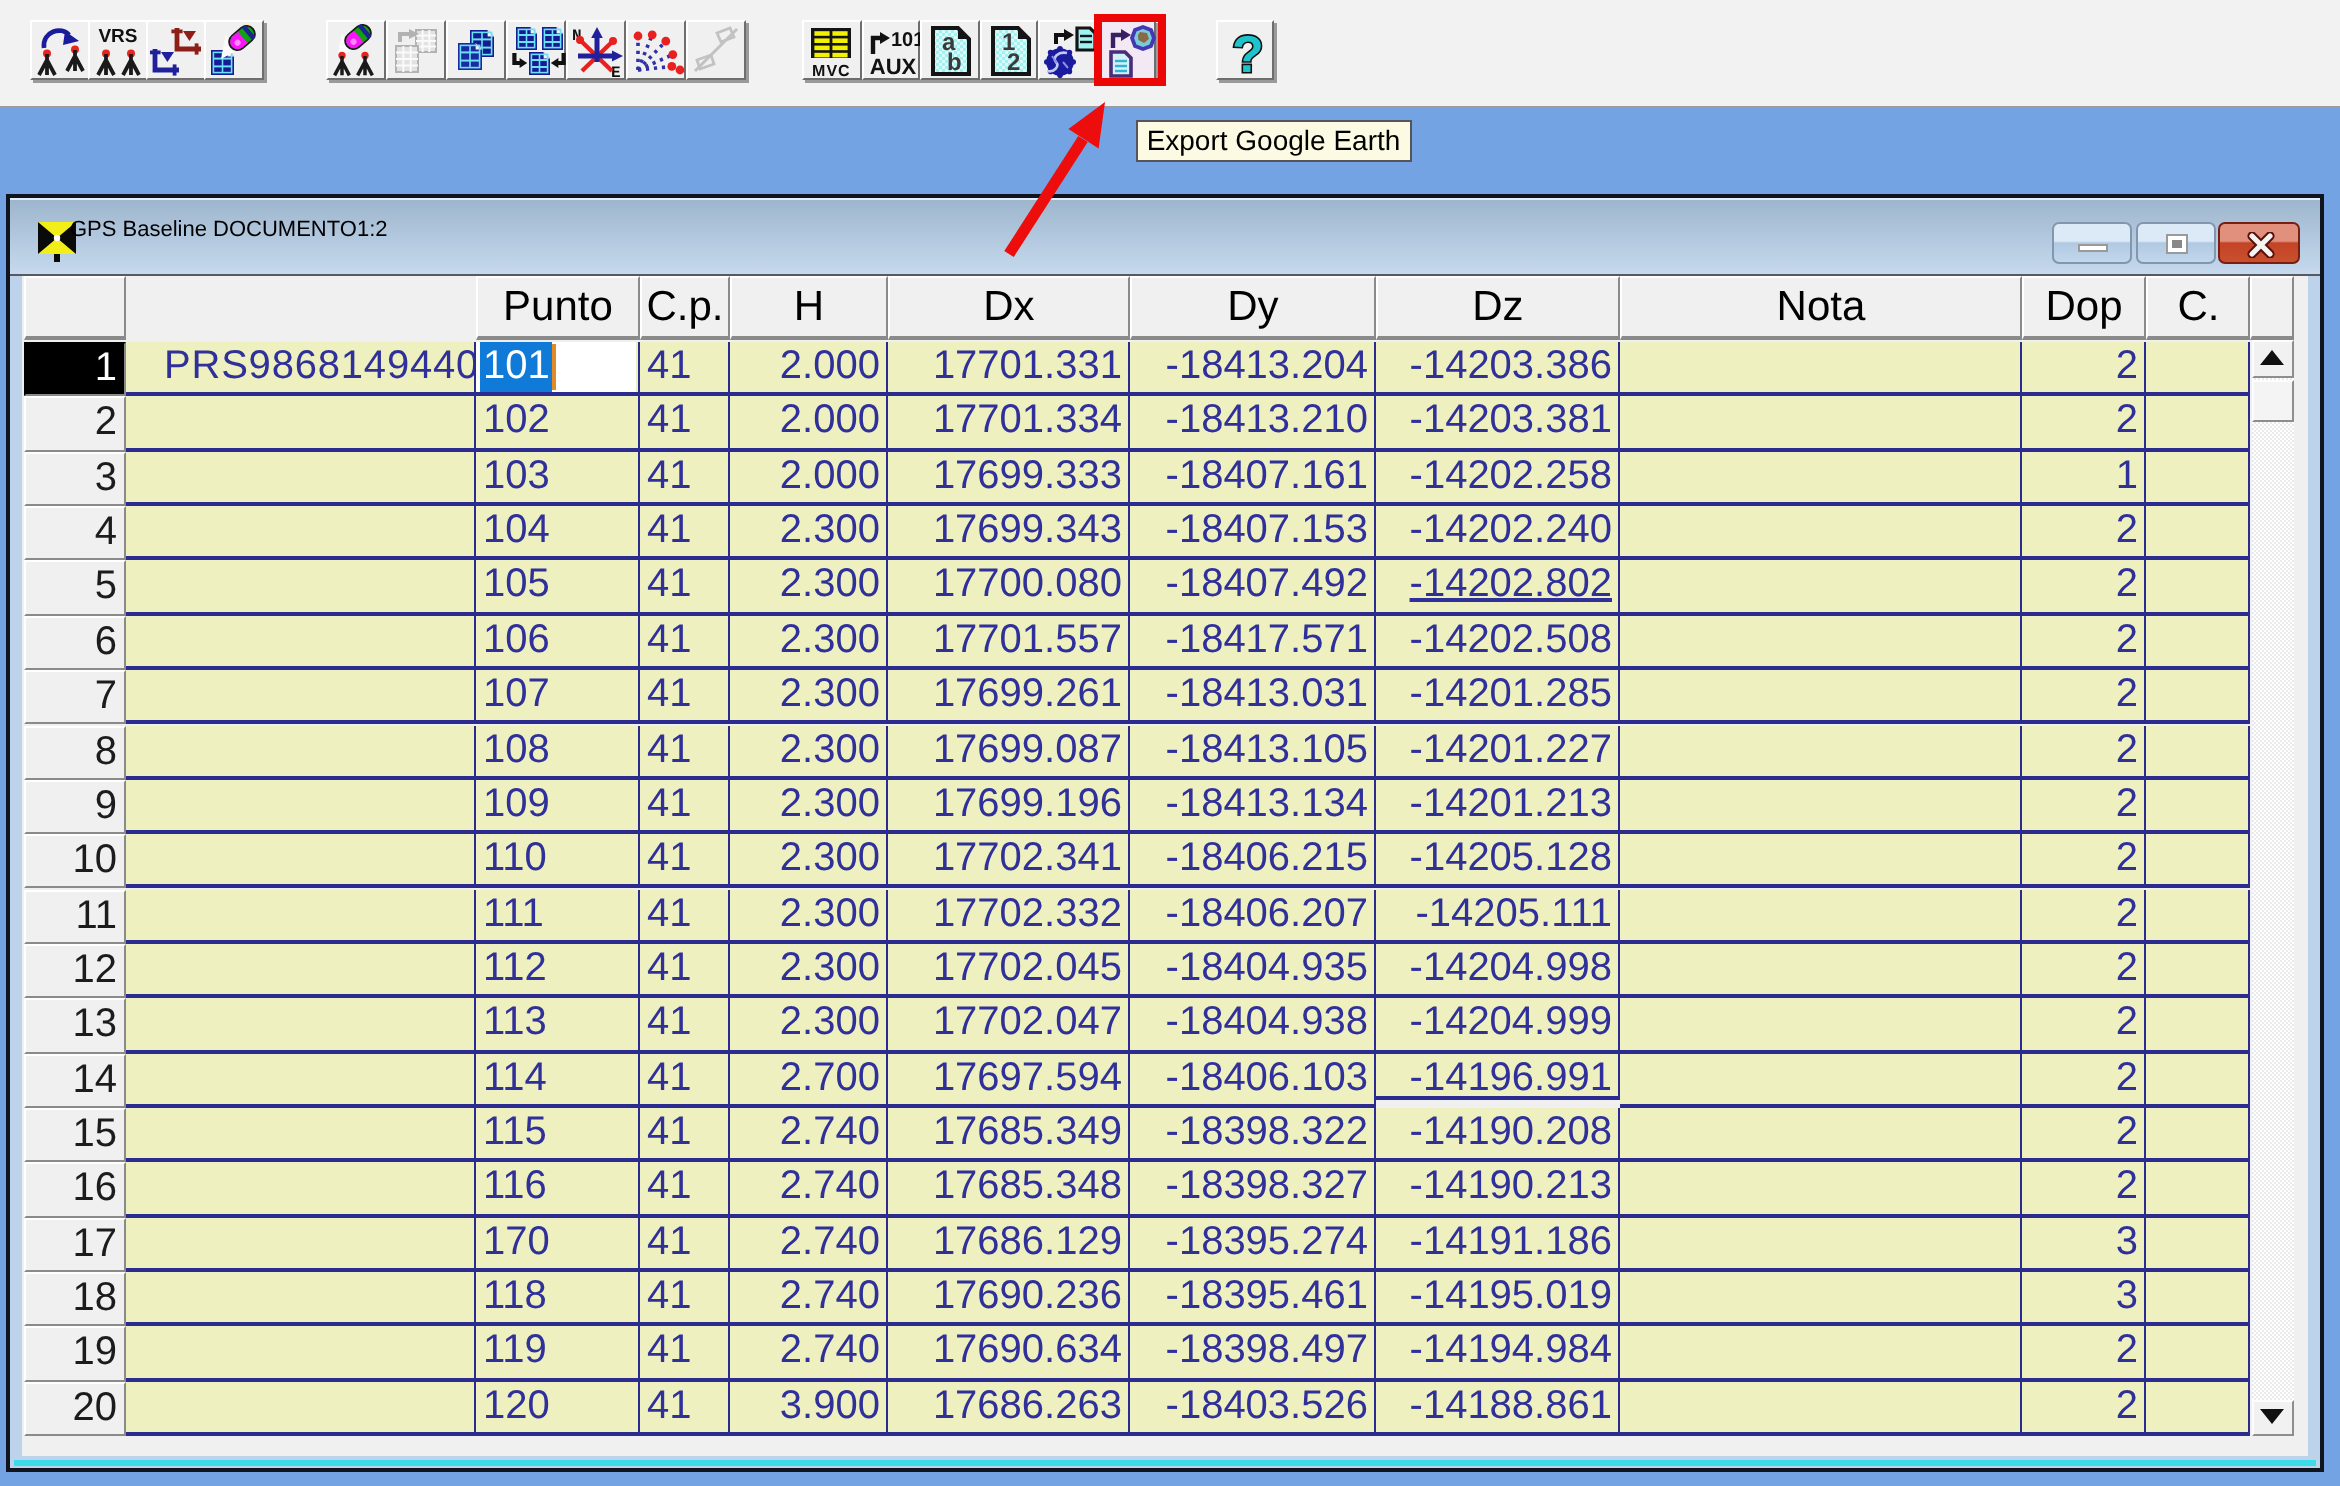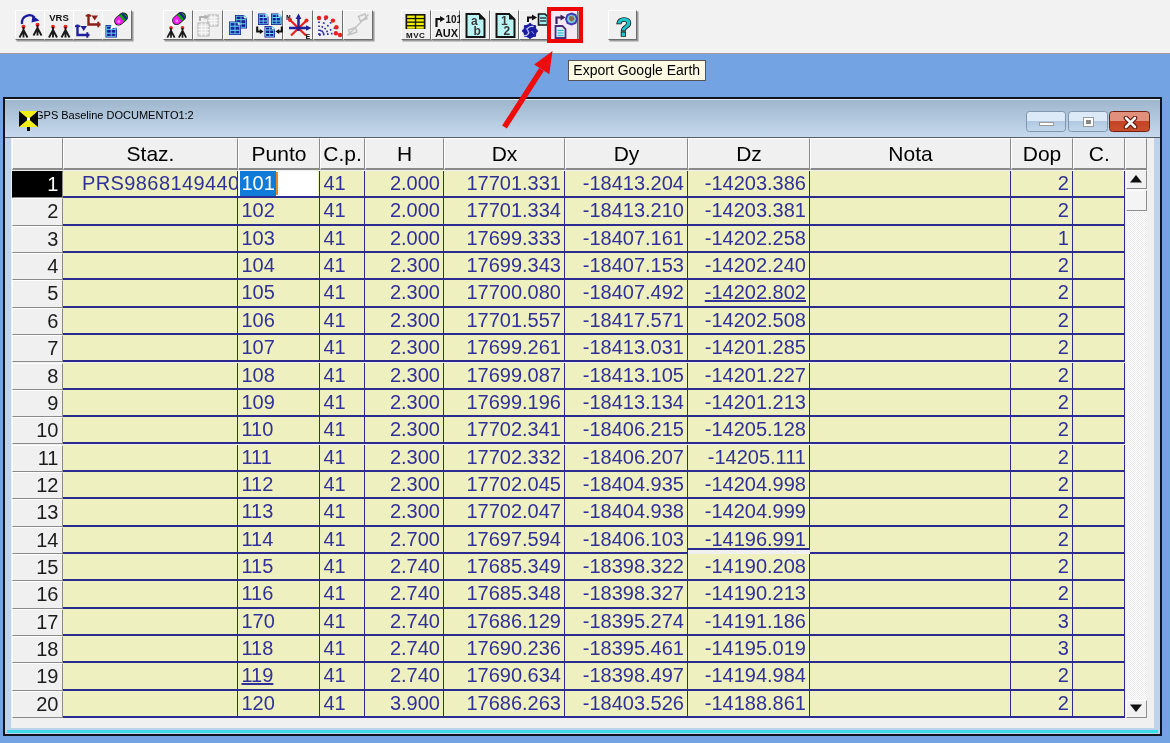--- a/index.html
+++ b/index.html
@@ -320,21 +320,20 @@
       </div>
 <div class="capbtn" style="left:1103.5px;width:41px;background:linear-gradient(#e2907e 45%,#c44325 50%,#c8502f);border:1px solid #781f12;">
 <svg style="position:absolute;left:13px;top:4px" width="15" height="13" viewBox="0 0 15 13">
 <path d="M3 2 L12 11 M12 2 L3 11" stroke="#5a1208" stroke-width="4.6" stroke-linecap="round"></path>
 <path d="M3 2 L12 11 M12 2 L3 11" stroke="#f4f4f4" stroke-width="2.6" stroke-linecap="round"></path>
         </svg>
       </div>
     </div>
     <div id="client" class="abs">
       <div class="hc" style="left:0.7px;width:51.0px;top:0.0px;"></div>
-      <div class="hc" style="left:51.7px;width:175.0px;top:0.0px;">Staz.</div>
       <div class="hc" style="left:226.7px;width:82.0px;top:0.0px;">Punto</div>
       <div class="hc" style="left:308.7px;width:45.0px;top:0.0px;">C.p.</div>
       <div class="hc" style="left:353.7px;width:79.0px;top:0.0px;">H</div>
       <div class="hc" style="left:432.7px;width:121.0px;top:0.0px;">Dx</div>
       <div class="hc" style="left:553.7px;width:123.0px;top:0.0px;">Dy</div>
       <div class="hc" style="left:676.7px;width:122.0px;top:0.0px;">Dz</div>
       <div class="hc" style="left:798.7px;width:201.0px;top:0.0px;">Nota</div>
       <div class="hc" style="left:999.7px;width:62.0px;top:0.0px;">Dop</div>
       <div class="hc" style="left:1061.7px;width:52.5px;top:0.0px;">C.</div>
       <div class="hc" style="left:1114.2px;width:21.5px;top:0.0px;"></div>
@@ -536,21 +535,21 @@
       <div class="dc dl" style="top:498.0px;left:308.7px;width:45.0px;height:27.4px;line-height:25.4px;">41</div>
       <div class="dc dr" style="top:498.0px;left:353.7px;width:79.0px;height:27.4px;line-height:25.4px;">2.740</div>
       <div class="dc dr" style="top:498.0px;left:432.7px;width:121.0px;height:27.4px;line-height:25.4px;">17690.236</div>
       <div class="dc dr" style="top:498.0px;left:553.7px;width:123.0px;height:27.4px;line-height:25.4px;">-18395.461</div>
       <div class="dc dr" style="top:498.0px;left:676.7px;width:122.0px;height:27.4px;line-height:25.4px;">-14195.019</div>
       <div class="dc dl" style="top:498.0px;left:798.7px;width:201.0px;height:27.4px;line-height:25.4px;"></div>
       <div class="dc dr" style="top:498.0px;left:999.7px;width:62.0px;height:27.4px;line-height:25.4px;">3</div>
       <div class="dc dl" style="top:498.0px;left:1061.7px;width:52.5px;height:27.4px;line-height:25.4px;"></div>
       <div class="rh" style="top:525.3px;left:0.7px;height:27.4px;line-height:25.4px;">19</div>
       <div class="dc dl" style="top:525.3px;left:51.7px;width:175.0px;height:27.4px;line-height:25.4px;"></div>
-      <div class="dc dl" style="top:525.3px;left:226.7px;width:82.0px;height:27.4px;line-height:25.4px;text-decoration:underline;">119</div>
+      <div class="dc dl" style="top:525.3px;left:226.7px;width:82.0px;height:27.4px;line-height:25.4px;">119</div>
       <div class="dc dl" style="top:525.3px;left:308.7px;width:45.0px;height:27.4px;line-height:25.4px;">41</div>
       <div class="dc dr" style="top:525.3px;left:353.7px;width:79.0px;height:27.4px;line-height:25.4px;">2.740</div>
       <div class="dc dr" style="top:525.3px;left:432.7px;width:121.0px;height:27.4px;line-height:25.4px;">17690.634</div>
       <div class="dc dr" style="top:525.3px;left:553.7px;width:123.0px;height:27.4px;line-height:25.4px;">-18398.497</div>
       <div class="dc dr" style="top:525.3px;left:676.7px;width:122.0px;height:27.4px;line-height:25.4px;">-14194.984</div>
       <div class="dc dl" style="top:525.3px;left:798.7px;width:201.0px;height:27.4px;line-height:25.4px;"></div>
       <div class="dc dr" style="top:525.3px;left:999.7px;width:62.0px;height:27.4px;line-height:25.4px;">2</div>
       <div class="dc dl" style="top:525.3px;left:1061.7px;width:52.5px;height:27.4px;line-height:25.4px;"></div>
       <div class="rh" style="top:552.6px;left:0.7px;height:27.4px;line-height:25.4px;">20</div>
       <div class="dc dl" style="top:552.6px;left:51.7px;width:175.0px;height:27.4px;line-height:25.4px;"></div>

